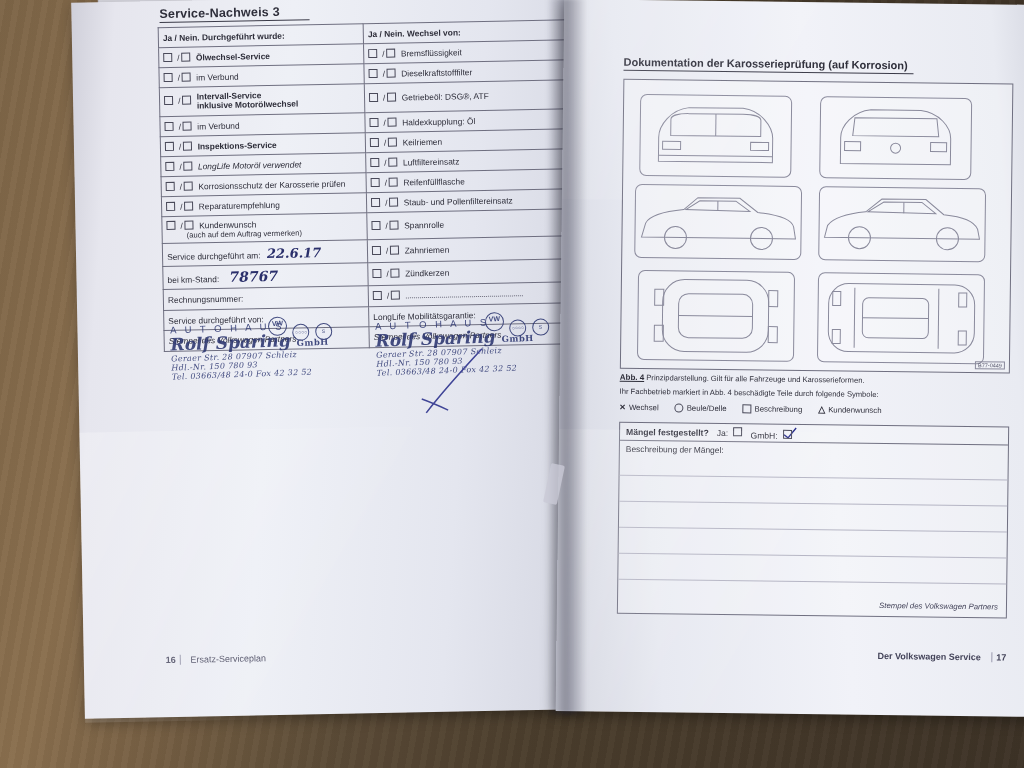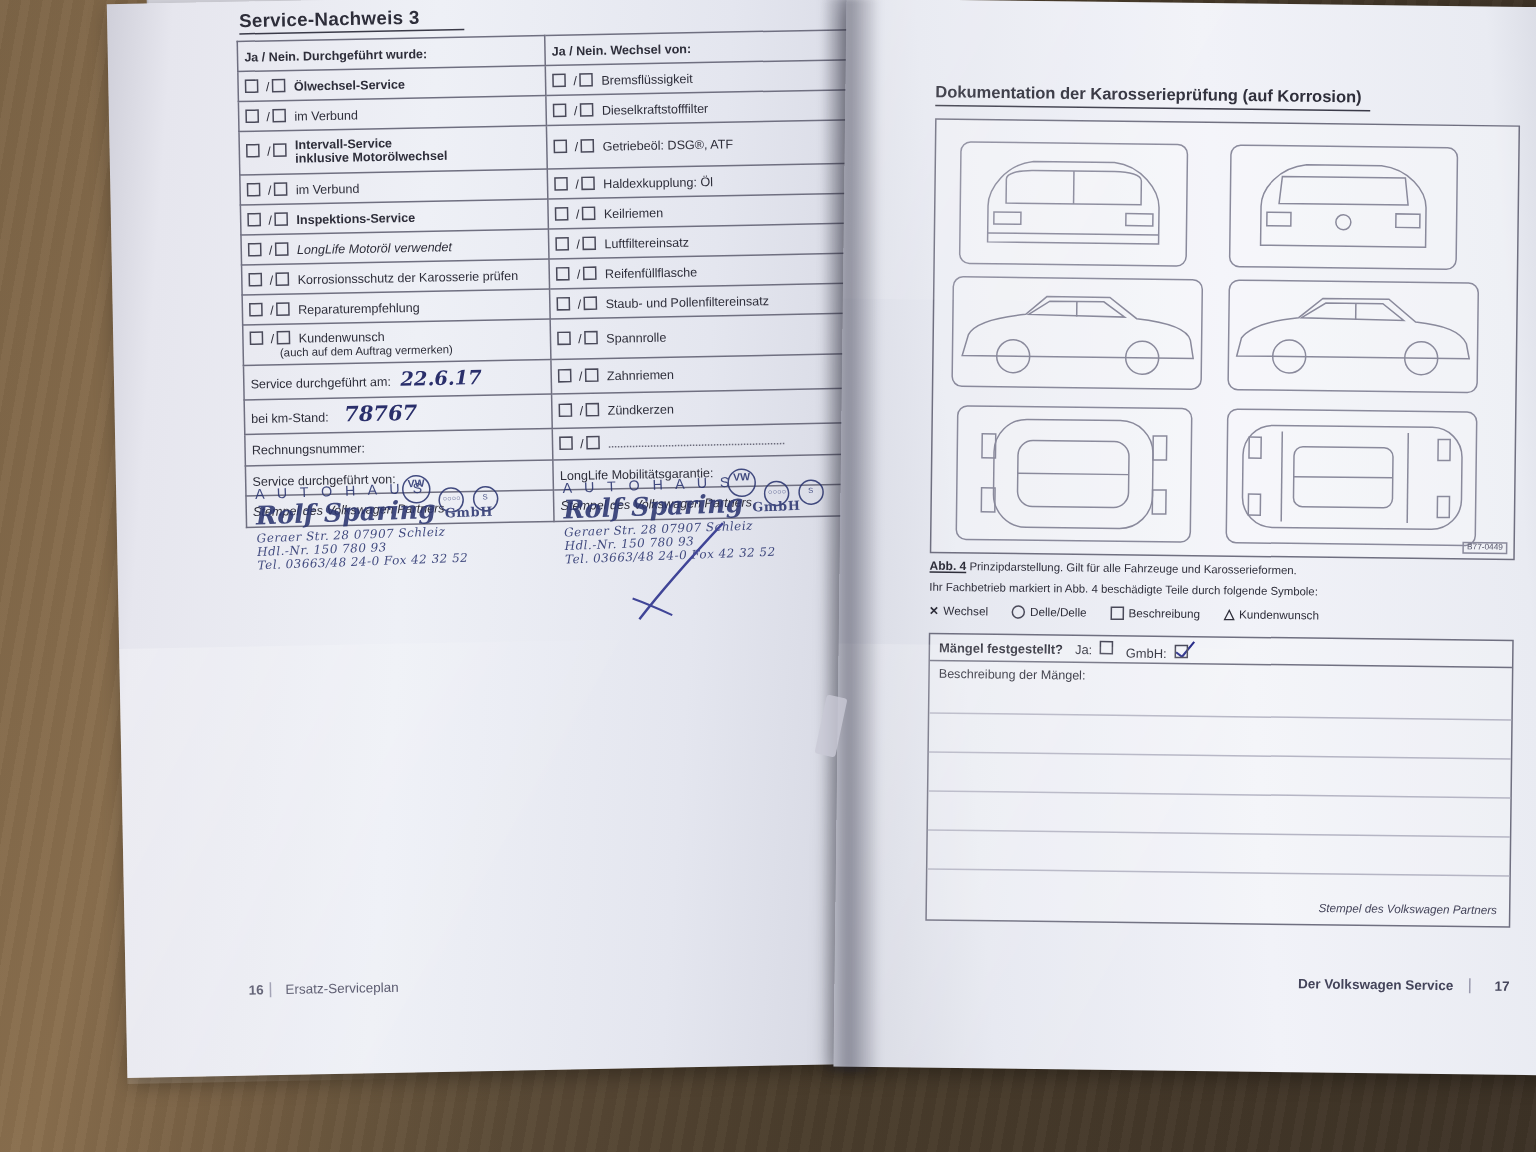--- a/index.html
+++ b/index.html
@@ -82,21 +82,21 @@
   .symrow span{display:flex;align-items:center;gap:3px;}
   .sqr{width:7px;height:7px;border:1px solid #4a4a5a;display:inline-block;}
   .cir{width:7px;height:7px;border:1px solid #4a4a5a;border-radius:50%;display:inline-block;}
   #maengel{margin-top:10px;border:1px solid #6f6f80;width:388px;height:190px;position:relative;background:rgba(255,255,255,.22);}
   #maengel .mh{border-bottom:1px solid #6f6f80;height:17px;display:flex;align-items:center;padding:0 6px;font-size:8.6px;font-weight:bold;gap:8px;}
   #maengel .mh .q{font-weight:normal;}
   #maengel .desc{padding:3px 6px;font-size:8.4px;}
   .rule{position:absolute;left:0;right:0;border-top:1px solid #b5b5c4;}
   .stampnote{position:absolute;right:8px;bottom:6px;font-size:7.8px;font-style:italic;color:#44445a;}
   #rp-foot{position:absolute;right:30px;bottom:54px;font-size:9px;color:#44445a;font-weight:bold;}
-  #rp-foot .num{display:inline-block;margin-left:8px;padding-left:16px;border-left:1px solid #9a9aae;}
+  #rp-foot .num{display:inline-block;margin-left:8px;padding-left:4px;border-left:1px solid #9a9aae;}
   .tagbox{position:absolute;right:4px;bottom:3px;border:1px solid #8a8a9c;font-size:5.5px;padding:0 2px;color:#55556a;}
 </style>
 </head>
 <body>
 
 <div id="scene">
   <div class="wood"></div>
 
   <div id="book">
 
@@ -377,21 +377,21 @@
         </div>
         <div class="figcap" style="margin-top:5px">Ihr Fachbetrieb markiert in Abb. 4 beschädigte Teile durch folgende Symbole:</div>
 
         <div class="symrow">
           <span>
             <b>✕</b>
             <span>Wechsel</span>
           </span>
           <span>
             <i class="cir"></i>
-            <span>Delle/Delle</span>
+            <span>Beule/Delle</span>
           </span>
           <span>
             <i class="sqr"></i>
             <span>Beschreibung</span>
           </span>
           <span>
             <b style="font-size:9px">△</b>
             <span>Kundenwunsch</span>
           </span>
         </div>

